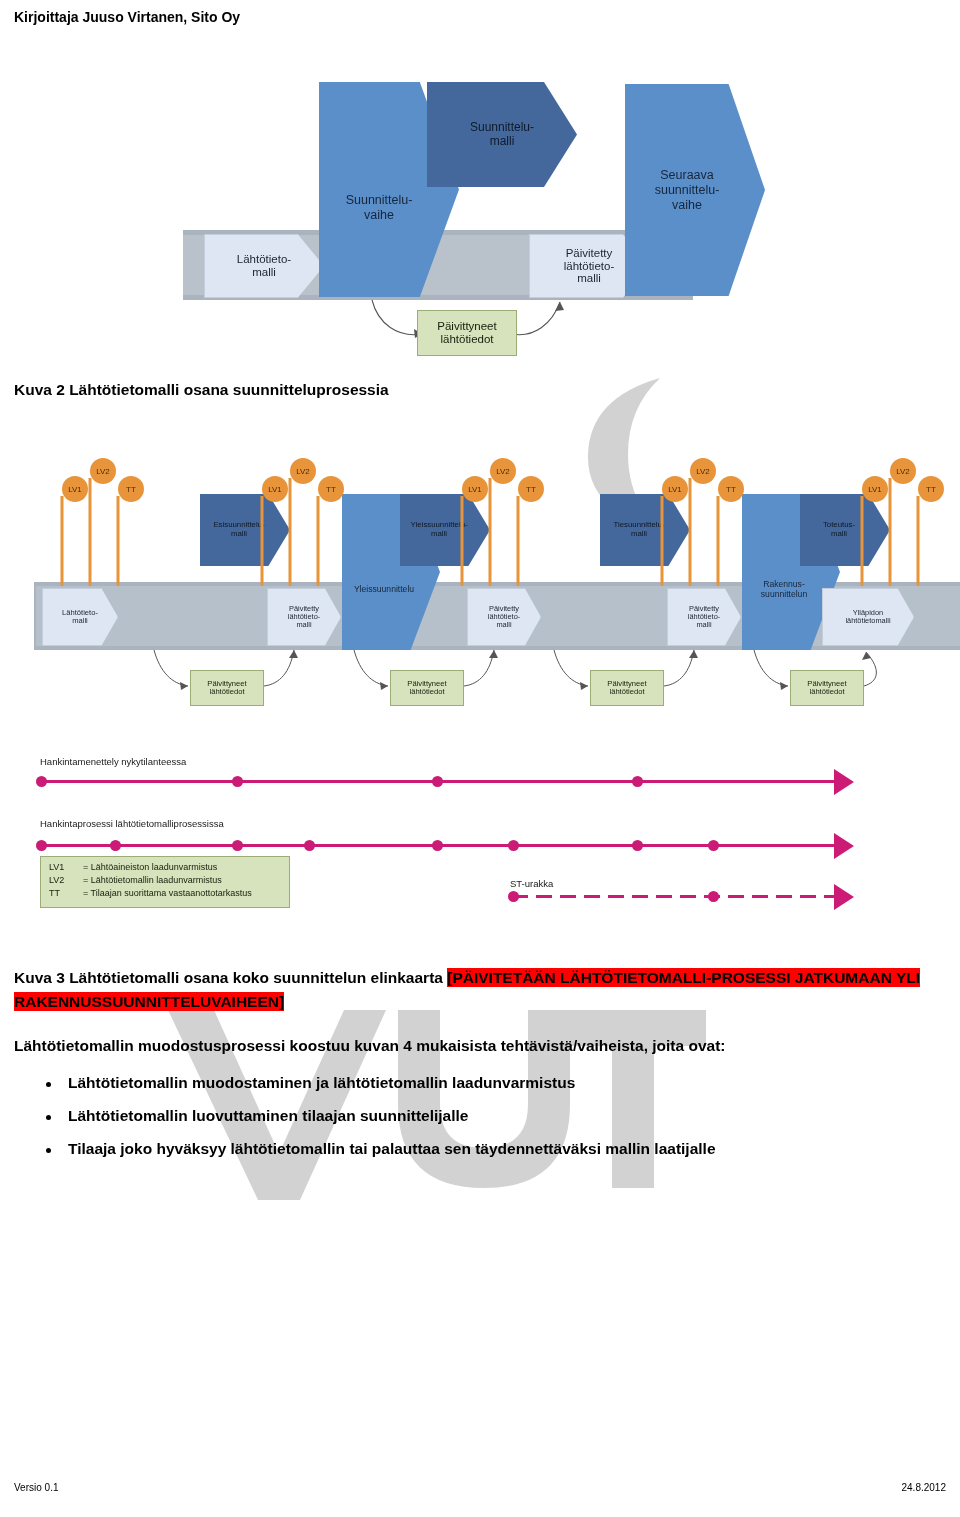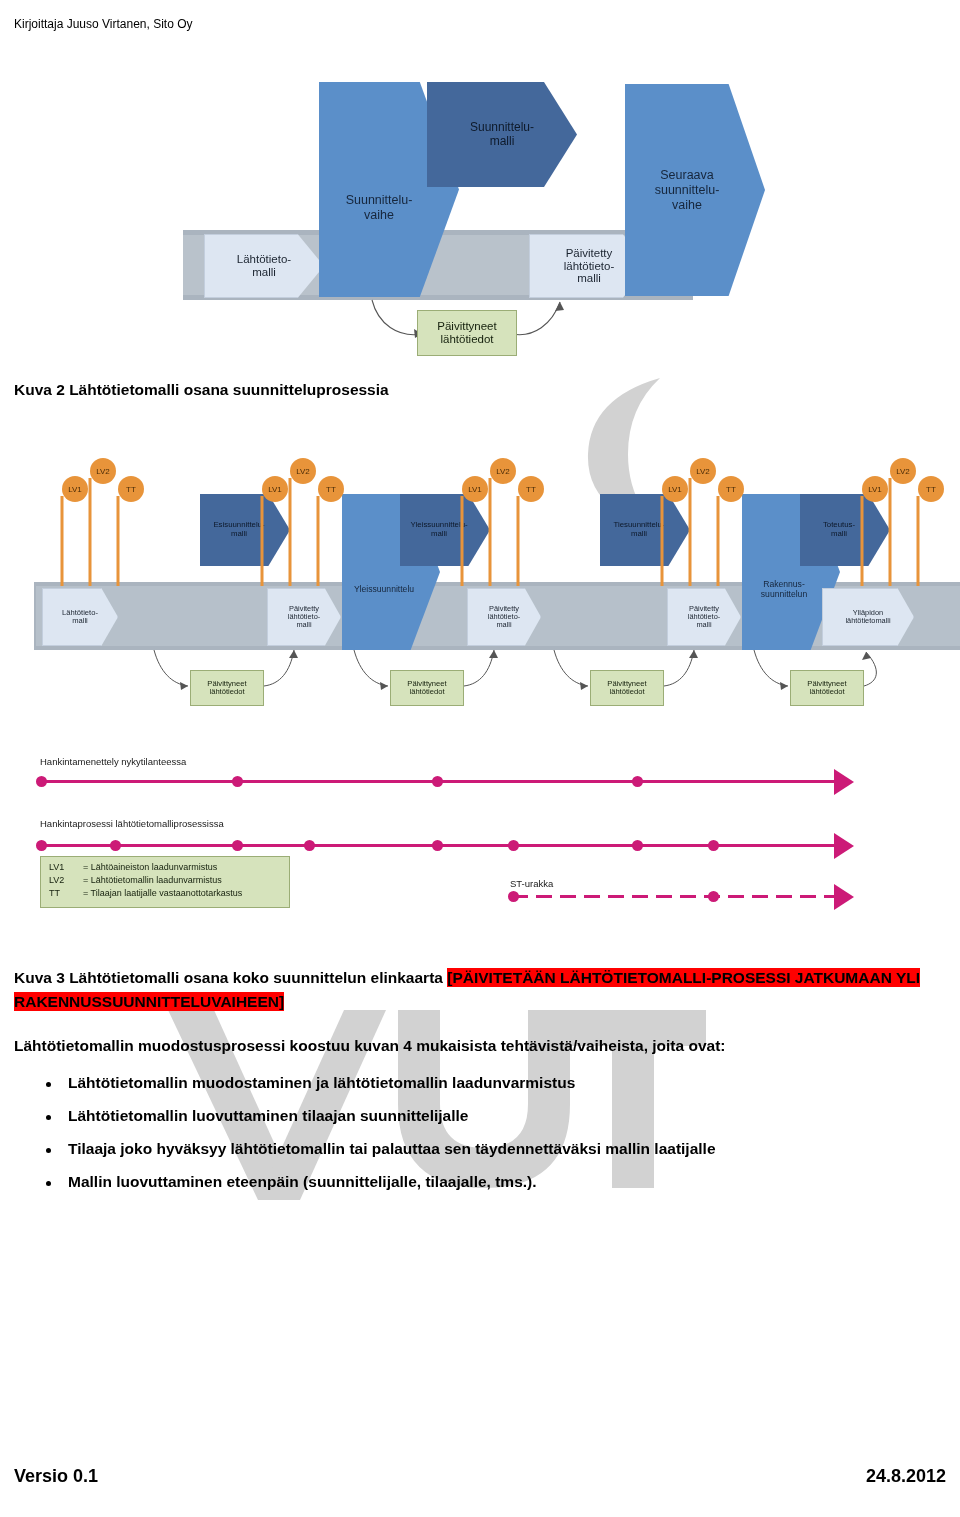--- a/index.html
+++ b/index.html
@@ -25,21 +25,21 @@
   .page-header{
     position:absolute;left:14px;top:6px;width:932px;
     z-index:3;
   }
   .hdr-line1{
     font-size:15.5px;font-weight:bold;letter-spacing:.1px;
     display:flex;justify-content:space-between;align-items:flex-start;
   }
   .hdr-title{white-space:nowrap;}
   .hdr-pageno{font-size:16px;font-weight:bold;padding-right:6px;}
-  .hdr-line2{font-size:12px;font-weight:normal;margin-top:11px;}
+  .hdr-line2{font-size:14px;font-weight:bold;margin-top:3px;}
 
   
   .fig2{
     position:absolute;left:182px;top:62px;width:600px;height:300px;
     z-index:2;
   }
   .f2-band{
     position:absolute;left:1px;top:168px;width:510px;height:70px;
     background:#aab4bf;
   }
@@ -226,23 +226,23 @@
     font-size:15.5px;font-weight:bold;
     margin-bottom:12px;line-height:1.35;
   }
   ul.bullets li::before{
     content:"";position:absolute;left:32px;top:9px;
     width:5px;height:5px;border-radius:50%;background:#000;
   }
 
   
   .page-footer{
-    position:absolute;left:14px;bottom:30px;width:932px;
+    position:absolute;left:14px;bottom:24px;width:932px;
     display:flex;justify-content:space-between;
-    font-size:18px;font-weight:bold;z-index:3;
+    font-size:10px;font-weight:normal;z-index:3;
   }
 </style>
 </head>
 <body>
 
 <svg class="watermark" viewBox="0 0 960 1517">
   <g fill="#d2d2d2">
     <path d="M660 378 q-70 20 -72 76 q-2 56 72 76 q-32 -30 -32 -76 q0 -46 32 -76 z"></path>
     <path d="M168 1010 L214 1010 L300 1200 L258 1200 Z"></path>
     <path d="M258 1200 L300 1200 L386 1010 L344 1010 Z"></path>
@@ -508,36 +508,35 @@
     <div class="row">
       <span class="key">LV1</span>
       <span>= Lähtöaineiston laadunvarmistus</span>
     </div>
     <div class="row">
       <span class="key">LV2</span>
       <span>= Lähtötietomallin laadunvarmistus</span>
     </div>
     <div class="row">
       <span class="key">TT</span>
-      <span>= Tilaajan laatijalle vastaanottotarkastus</span>
+      <span>= Tilaajan suorittama vastaanottotarkastus</span>
     </div>
   </div>
 </div>
 
 <div class="body-area">
   <div class="cap3">
     <span>Kuva 3 Lähtötietomalli osana koko suunnittelun elinkaarta </span><span class="hl">[PÄIVITETÄÄN LÄHTÖTIETOMALLI-PROSESSI JATKUMAAN YLI RAKENNUSSUUNNITTELUVAIHEEN]</span>
   </div>
 
   <div class="para">Lähtötietomallin muodostusprosessi koostuu kuvan 4 mukaisista tehtävistä/vaiheista, joita ovat:</div>
 
   <ul class="bullets">
     <li>Lähtötietomallin muodostaminen ja lähtötietomallin laadunvarmistus</li>
     <li>Lähtötietomallin luovuttaminen tilaajan suunnittelijalle</li>
     <li>Tilaaja joko hyväksyy lähtötietomallin tai palauttaa sen täydennettäväksi mallin laatijalle</li>
-    <li>Mallin luovuttaminen eteenpäin (suunnittelijalle, tilaajalle, tms.).</li>
   </ul>
 </div>
 
 <div class="page-footer">
   <span>Versio 0.1</span>
   <span>24.8.2012</span>
 </div>
 
 </body></html>

